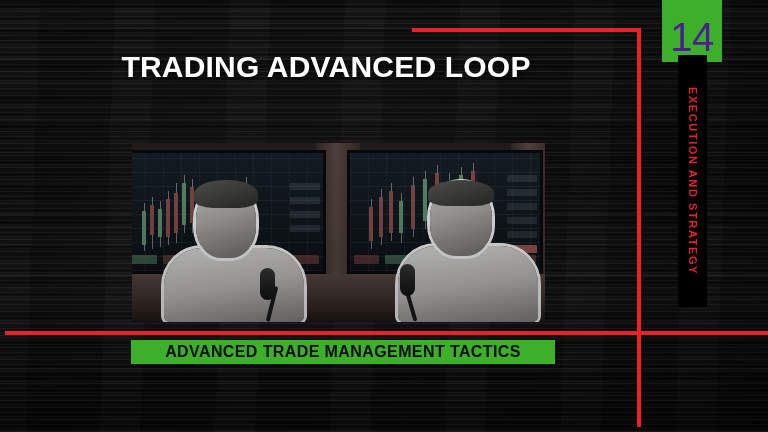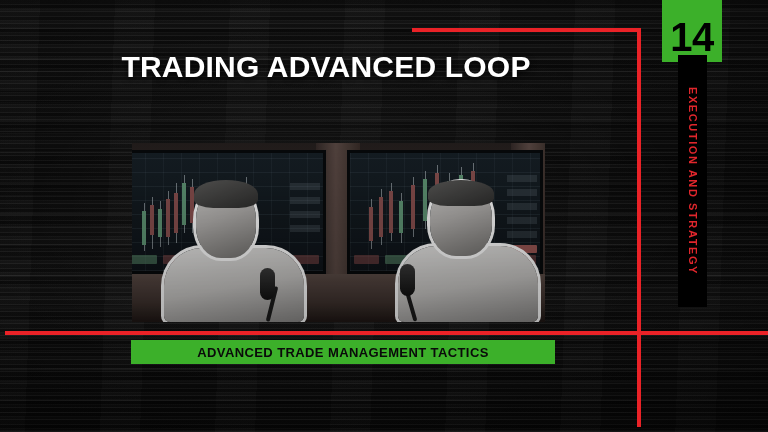--- a/index.html
+++ b/index.html
@@ -43,21 +43,21 @@
   #rule-bottom{left:5px;top:331px;width:763px;height:4px;}
   #rule-vert-lower{left:637px;top:335px;width:4px;height:92px;}
 
   
   #badge-number{
     position:absolute;left:662px;top:-6px;width:60px;height:68px;
     background:#3cb02a;
     display:flex;align-items:flex-end;justify-content:center;
   }
   #badge-number .num{
-    color:#000000;font-size:40px;font-weight:bold;line-height:1;
+    color:#4c1d95;font-size:40px;font-weight:normal;line-height:1;
     letter-spacing:-0.5px;padding-bottom:5px;
     font-family:"Liberation Sans",sans-serif;
   }
 
   
   #category-strip{
     position:absolute;left:678px;top:55px;width:29px;height:252px;
     background:#000000;
     display:flex;align-items:center;justify-content:center;
   }
@@ -172,21 +172,21 @@
     position:absolute;inset:0;backdrop-filter:grayscale(0.55);
   }
 
   
   #subtitle-banner{
     position:absolute;left:131px;top:340px;width:424px;height:24px;
     background:#3cb02a;
     display:flex;align-items:center;justify-content:center;
   }
   #subtitle-banner .txt{
-    color:#0a0a0a;font-size:13px;font-weight:bold;letter-spacing:0.4px;
+    color:#0a0a0a;font-size:16px;font-weight:bold;letter-spacing:0.4px;
     font-family:"Liberation Sans",sans-serif;white-space:nowrap;
   }
 </style>
 </head>
 <body>
 
 <div id="slide">
 
   <div id="bg-texture"></div>
   <div id="bg-vignette"></div>

